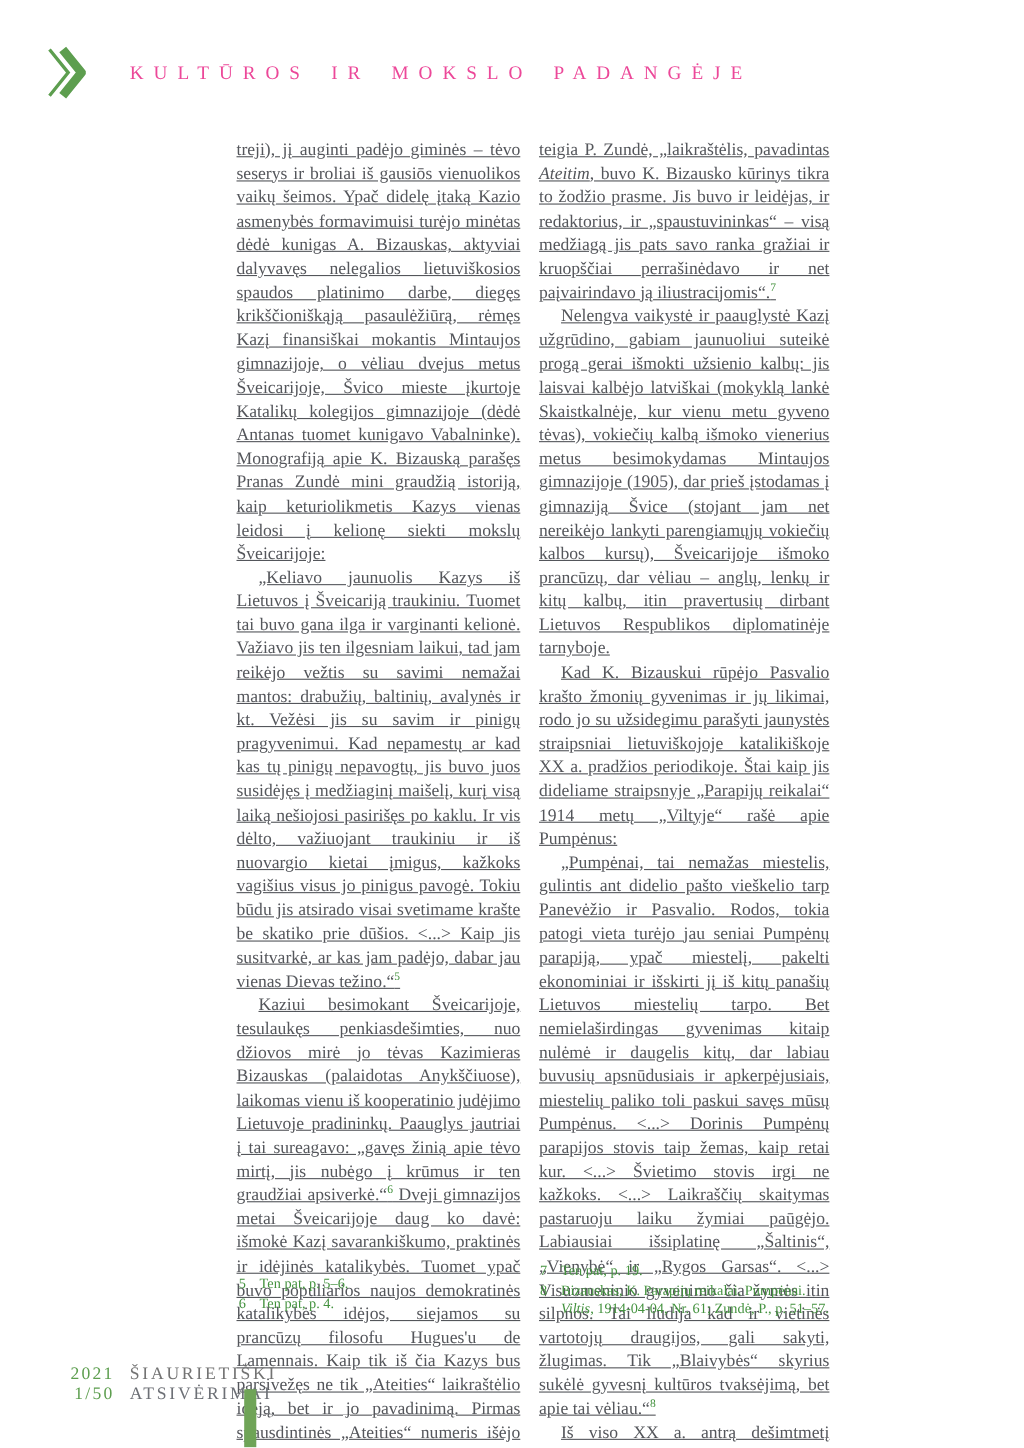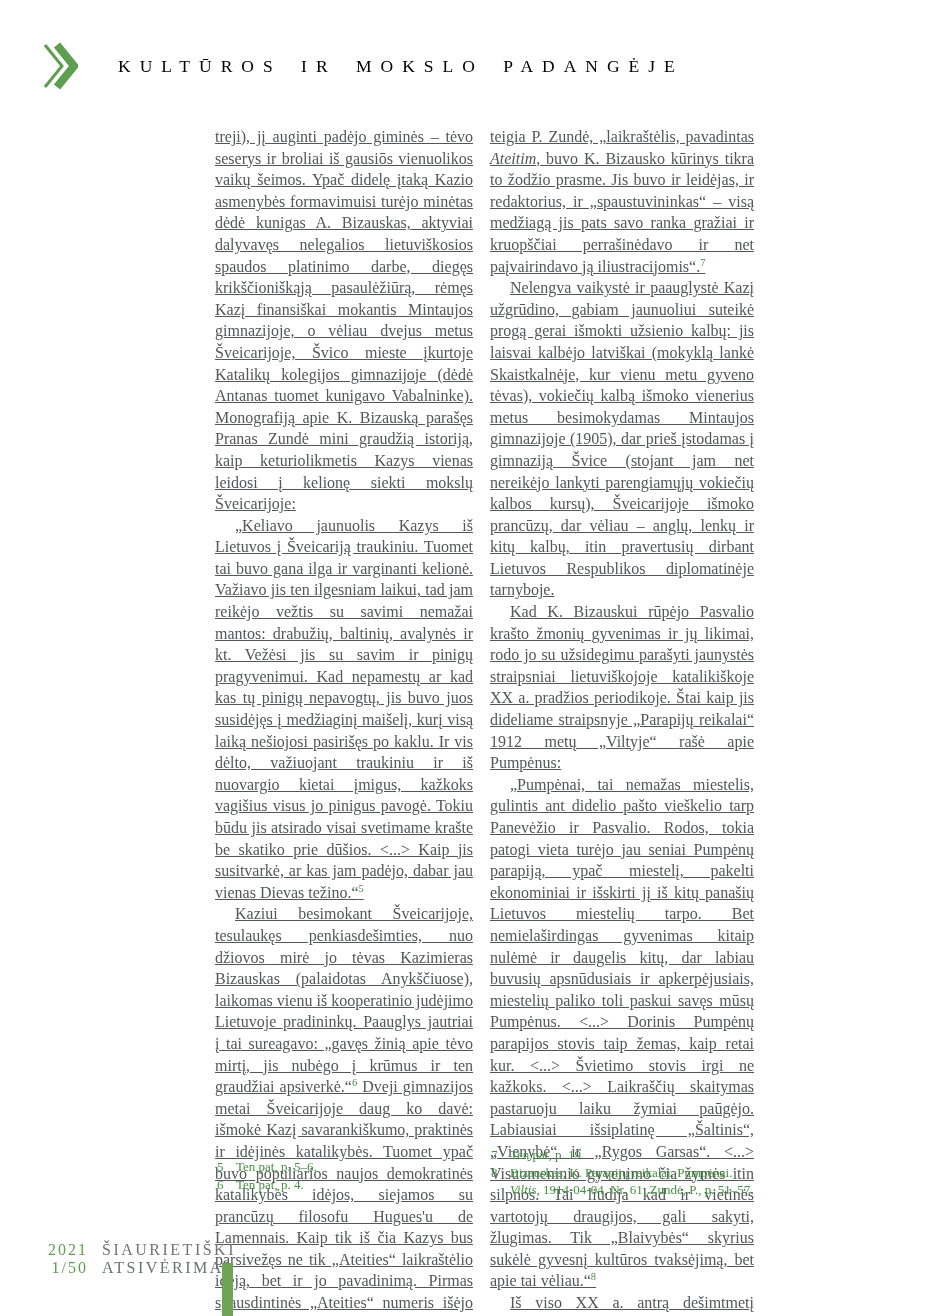--- a/index.html
+++ b/index.html
@@ -16,21 +16,21 @@
     position:absolute;top:42px;left:42px;
     display:flex;align-items:center;
   }
   .chevron-wrap{width:36px;height:48px;flex:0 0 auto;}
   .section-title{
     margin:0 0 0 40px;
     font-size:17.5px;
     font-weight:normal;
     letter-spacing:9px;
     word-spacing:6px;
-    color:#000000;
+    color:#ec4899;
     white-space:nowrap;
   }
   
   .columns{
     position:absolute;top:126px;left:215px;
     width:539px;
     display:flex;
     gap:17px;
   }
   .col{font-size:16px;line-height:21.6px;text-align:justify;}
@@ -52,21 +52,21 @@
     color:#44923f;
   }
   .fn-left{left:217px;top:1158px;width:258px;}
   .fn-right{left:491px;top:1146px;width:264px;}
   .fn{display:flex;}
   .fn-num{flex:0 0 19px;}
   .fn-text{flex:1;text-align:left;}
   .fn-text em{}
   
   .pagefoot{
-    position:absolute;left:48px;top:1241px;
+    position:absolute;left:64px;top:1241px;
     display:flex;align-items:flex-start;
     font-size:16px;line-height:18px;
     letter-spacing:2px;
   }
   .foot-issue{color:#5d9e4f;text-align:right;margin-right:14px;}
   .foot-brand .brand-1{color:#737373;letter-spacing:2.5px;}
   .foot-brand .brand-2{color:#6d7076;letter-spacing:2.5px;}
   .edge-bar{
     position:absolute;left:222px;top:1263px;
     width:11px;height:53px;
@@ -90,21 +90,21 @@
 
   <main class="columns">
     <section class="col col-left">
         <p class="para"><span>treji), jį auginti padėjo giminės – tėvo seserys ir broliai iš gausiōs vienuolikos vaikų šeimos. Ypač didelę įtaką Kazio asmenybės formavimuisi turėjo minėtas dėdė kunigas A. Bizauskas, aktyviai dalyvavęs nelegalios lietuviškosios spaudos platinimo darbe, diegęs krikščioniškąją pasaulėžiūrą, rėmęs Kazį finansiškai mokantis Mintaujos gimnazijoje, o vėliau dvejus metus Šveicarijoje, Švico mieste įkurtoje Katalikų kolegijos gimnazijoje (dėdė Antanas tuomet kunigavo Vabalninke). Monografiją apie K. Bizauską parašęs Pranas Zundė mini graudžią istoriją, kaip keturiolikmetis Kazys vienas leidosi į kelionę siekti mokslų Šveicarijoje:</span></p>
         <p class="para indent"><span>„Keliavo jaunuolis Kazys iš Lietuvos į Šveicariją traukiniu. Tuomet tai buvo gana ilga ir varginanti kelionė. Važiavo jis ten ilgesniam laikui, tad jam reikėjo vežtis su savimi nemažai mantos: drabužių, baltinių, avalynės ir kt. Vežėsi jis su savim ir pinigų pragyvenimui. Kad nepamestų ar kad kas tų pinigų nepavogtų, jis buvo juos susidėjęs į medžiaginį maišelį, kurį visą laiką nešiojosi pasirišęs po kaklu. Ir vis dėlto, važiuojant traukiniu ir iš nuovargio kietai įmigus, kažkoks vagišius visus jo pinigus pavogė. Tokiu būdu jis atsirado visai svetimame krašte be skatiko prie dūšios. &lt;...&gt; Kaip jis susitvarkė, ar kas jam padėjo, dabar jau vienas Dievas težino.“</span><sup class="fnref">5</sup></p>
         <p class="para indent"><span>Kaziui besimokant Šveicarijoje, tesulaukęs penkiasdešimties, nuo džiovos mirė jo tėvas Kazimieras Bizauskas (palaidotas Anykščiuose), laikomas vienu iš kooperatinio judėjimo Lietuvoje pradininkų. Paauglys jautriai į tai sureagavo: „gavęs žinią apie tėvo mirtį, jis nubėgo į krūmus ir ten graudžiai apsiverkė.“</span><sup class="fnref">6</sup><span> Dveji gimnazijos metai Šveicarijoje daug ko davė: išmokė Kazį savarankiškumo, praktinės ir idėjinės katalikybės. Tuomet ypač buvo populiarios naujos demokratinės katalikybės idėjos, siejamos su prancūzų filosofu Hugues'u de Lamennais. Kaip tik iš čia Kazys bus parsivežęs ne tik „Ateities“ laikraštėlio idėją, bet ir jo pavadinimą. Pirmas spausdintinės „Ateities“ numeris išėjo 1911 m., prieš tai buvo keturi rankraštiniai numeriai – pirmąjį visą nuo pradžios iki galo parengė Kazys. Kaip</span></p>
       </section>
     <section class="col col-right">
         <p class="para"><span>teigia P. Zundė, „laikraštėlis, pavadintas </span><em>Ateitim</em><span>, buvo K. Bizausko kūrinys tikra to žodžio prasme. Jis buvo ir leidėjas, ir redaktorius, ir „spaustuvininkas“ – visą medžiagą jis pats savo ranka gražiai ir kruopščiai perrašinėdavo ir net paįvairindavo ją iliustracijomis“.</span><sup class="fnref">7</sup></p>
         <p class="para indent"><span>Nelengva vaikystė ir paauglystė Kazį užgrūdino, gabiam jaunuoliui suteikė progą gerai išmokti užsienio kalbų: jis laisvai kalbėjo latviškai (mokyklą lankė Skaistkalnėje, kur vienu metu gyveno tėvas), vokiečių kalbą išmoko vienerius metus besimokydamas Mintaujos gimnazijoje (1905), dar prieš įstodamas į gimnaziją Švice (stojant jam net nereikėjo lankyti parengiamųjų vokiečių kalbos kursų), Šveicarijoje išmoko prancūzų, dar vėliau – anglų, lenkų ir kitų kalbų, itin pravertusių dirbant Lietuvos Respublikos diplomatinėje tarnyboje.</span></p>
-        <p class="para indent"><span>Kad K. Bizauskui rūpėjo Pasvalio krašto žmonių gyvenimas ir jų likimai, rodo jo su užsidegimu parašyti jaunystės straipsniai lietuviškojoje katalikiškoje XX a. pradžios periodikoje. Štai kaip jis dideliame straipsnyje „Parapijų reikalai“ 1912 metų „Viltyje“ rašė apie Pumpėnus:</span></p>
+        <p class="para indent"><span>Kad K. Bizauskui rūpėjo Pasvalio krašto žmonių gyvenimas ir jų likimai, rodo jo su užsidegimu parašyti jaunystės straipsniai lietuviškojoje katalikiškoje XX a. pradžios periodikoje. Štai kaip jis dideliame straipsnyje „Parapijų reikalai“ 1914 metų „Viltyje“ rašė apie Pumpėnus:</span></p>
         <p class="para indent"><span>„Pumpėnai, tai nemažas miestelis, gulintis ant didelio pašto vieškelio tarp Panevėžio ir Pasvalio. Rodos, tokia patogi vieta turėjo jau seniai Pumpėnų parapiją, ypač miestelį, pakelti ekonominiai ir išskirti jį iš kitų panašių Lietuvos miestelių tarpo. Bet nemielaširdingas gyvenimas kitaip nulėmė ir daugelis kitų, dar labiau buvusių apsnūdusiais ir apkerpėjusiais, miestelių paliko toli paskui savęs mūsų Pumpėnus. &lt;...&gt; Dorinis Pumpėnų parapijos stovis taip žemas, kaip retai kur. &lt;...&gt; Švietimo stovis irgi ne kažkoks. &lt;...&gt; Laikraščių skaitymas pastaruoju laiku žymiai paūgėjo. Labiausiai išsiplatinę „Šaltinis“, „Vienybė“ ir „Rygos Garsas“. &lt;...&gt; Visuomeninio gyvenimo čia žymės itin silpnos. Tai liudija kad ir vietinės vartotojų draugijos, gali sakyti, žlugimas. Tik „Blaivybės“ skyrius sukėlė gyvesnį kultūros tvaksėjimą, bet apie tai vėliau.“</span><sup class="fnref">8</sup></p>
         <p class="para indent"><span>Iš viso XX a. antrą dešimtmetį lietuviškojoje periodikoje pasirodė apie pusšimtį</span></p>
       </section>
   </main>
 
   <div class="footnotes fn-left">
       <div class="fn">
         <span class="fn-num">5</span>
         <span class="fn-text"><span>Ten pat, p. 5–6.</span></span>
       </div>

